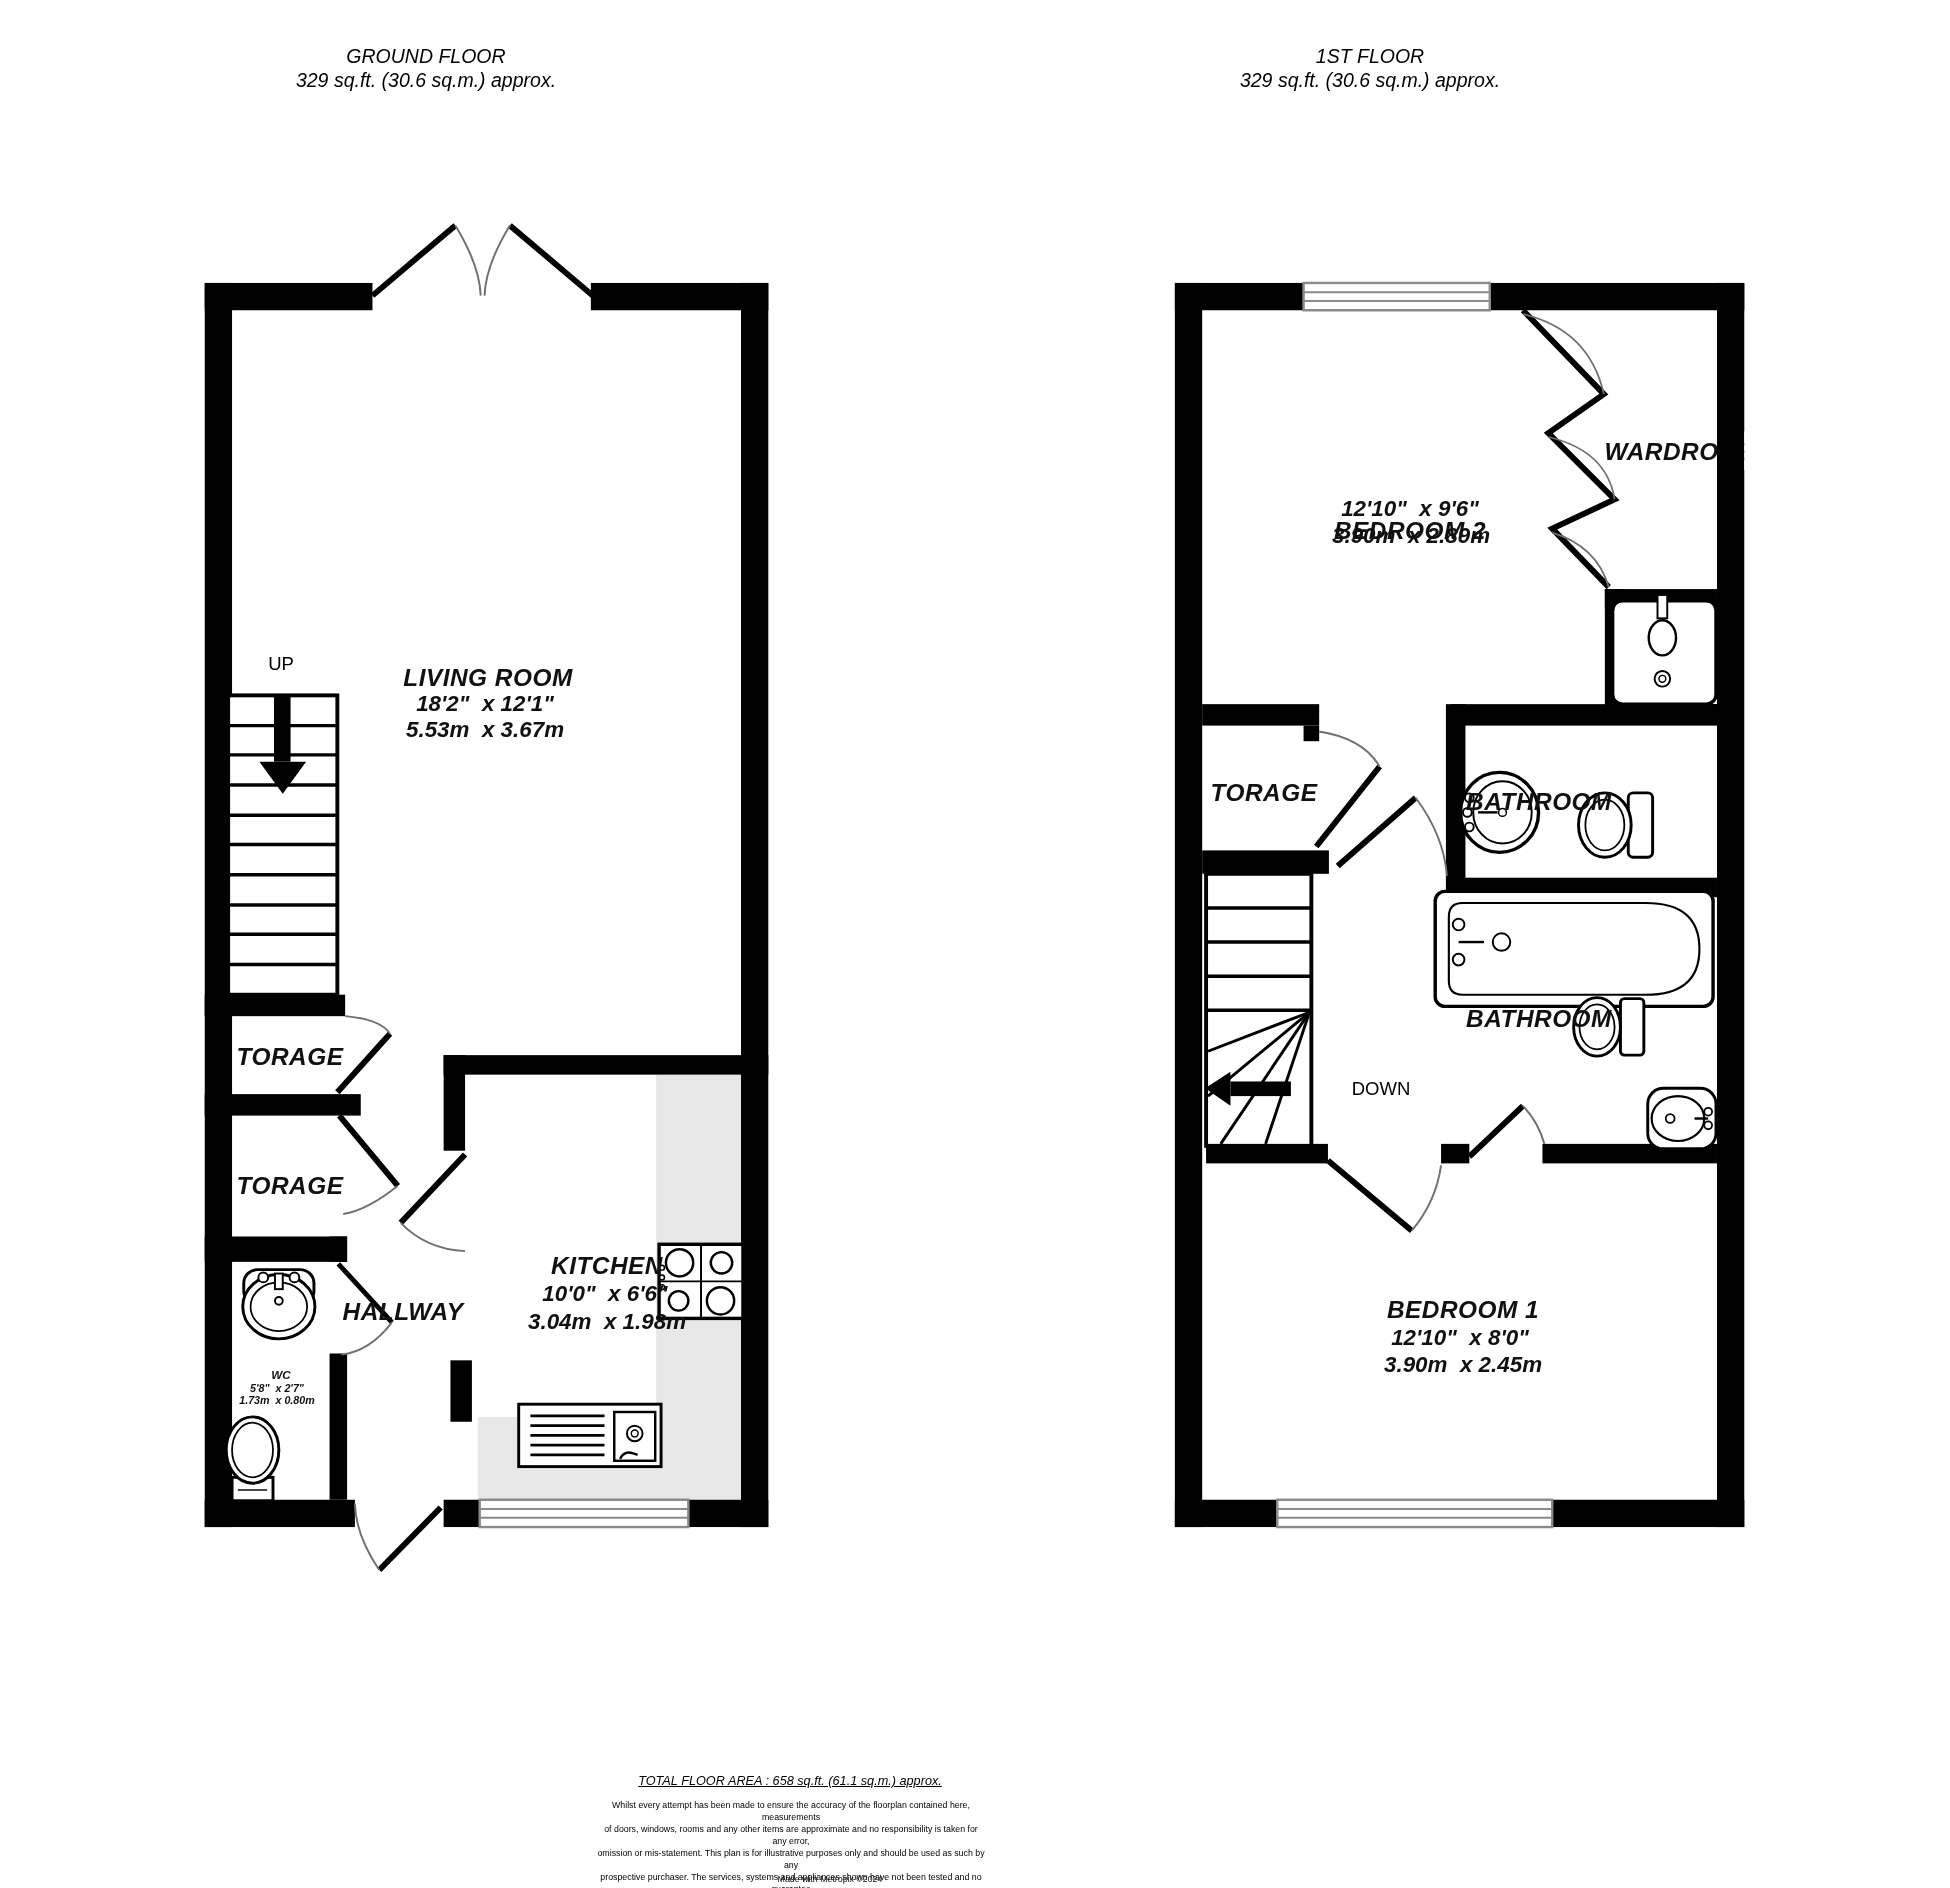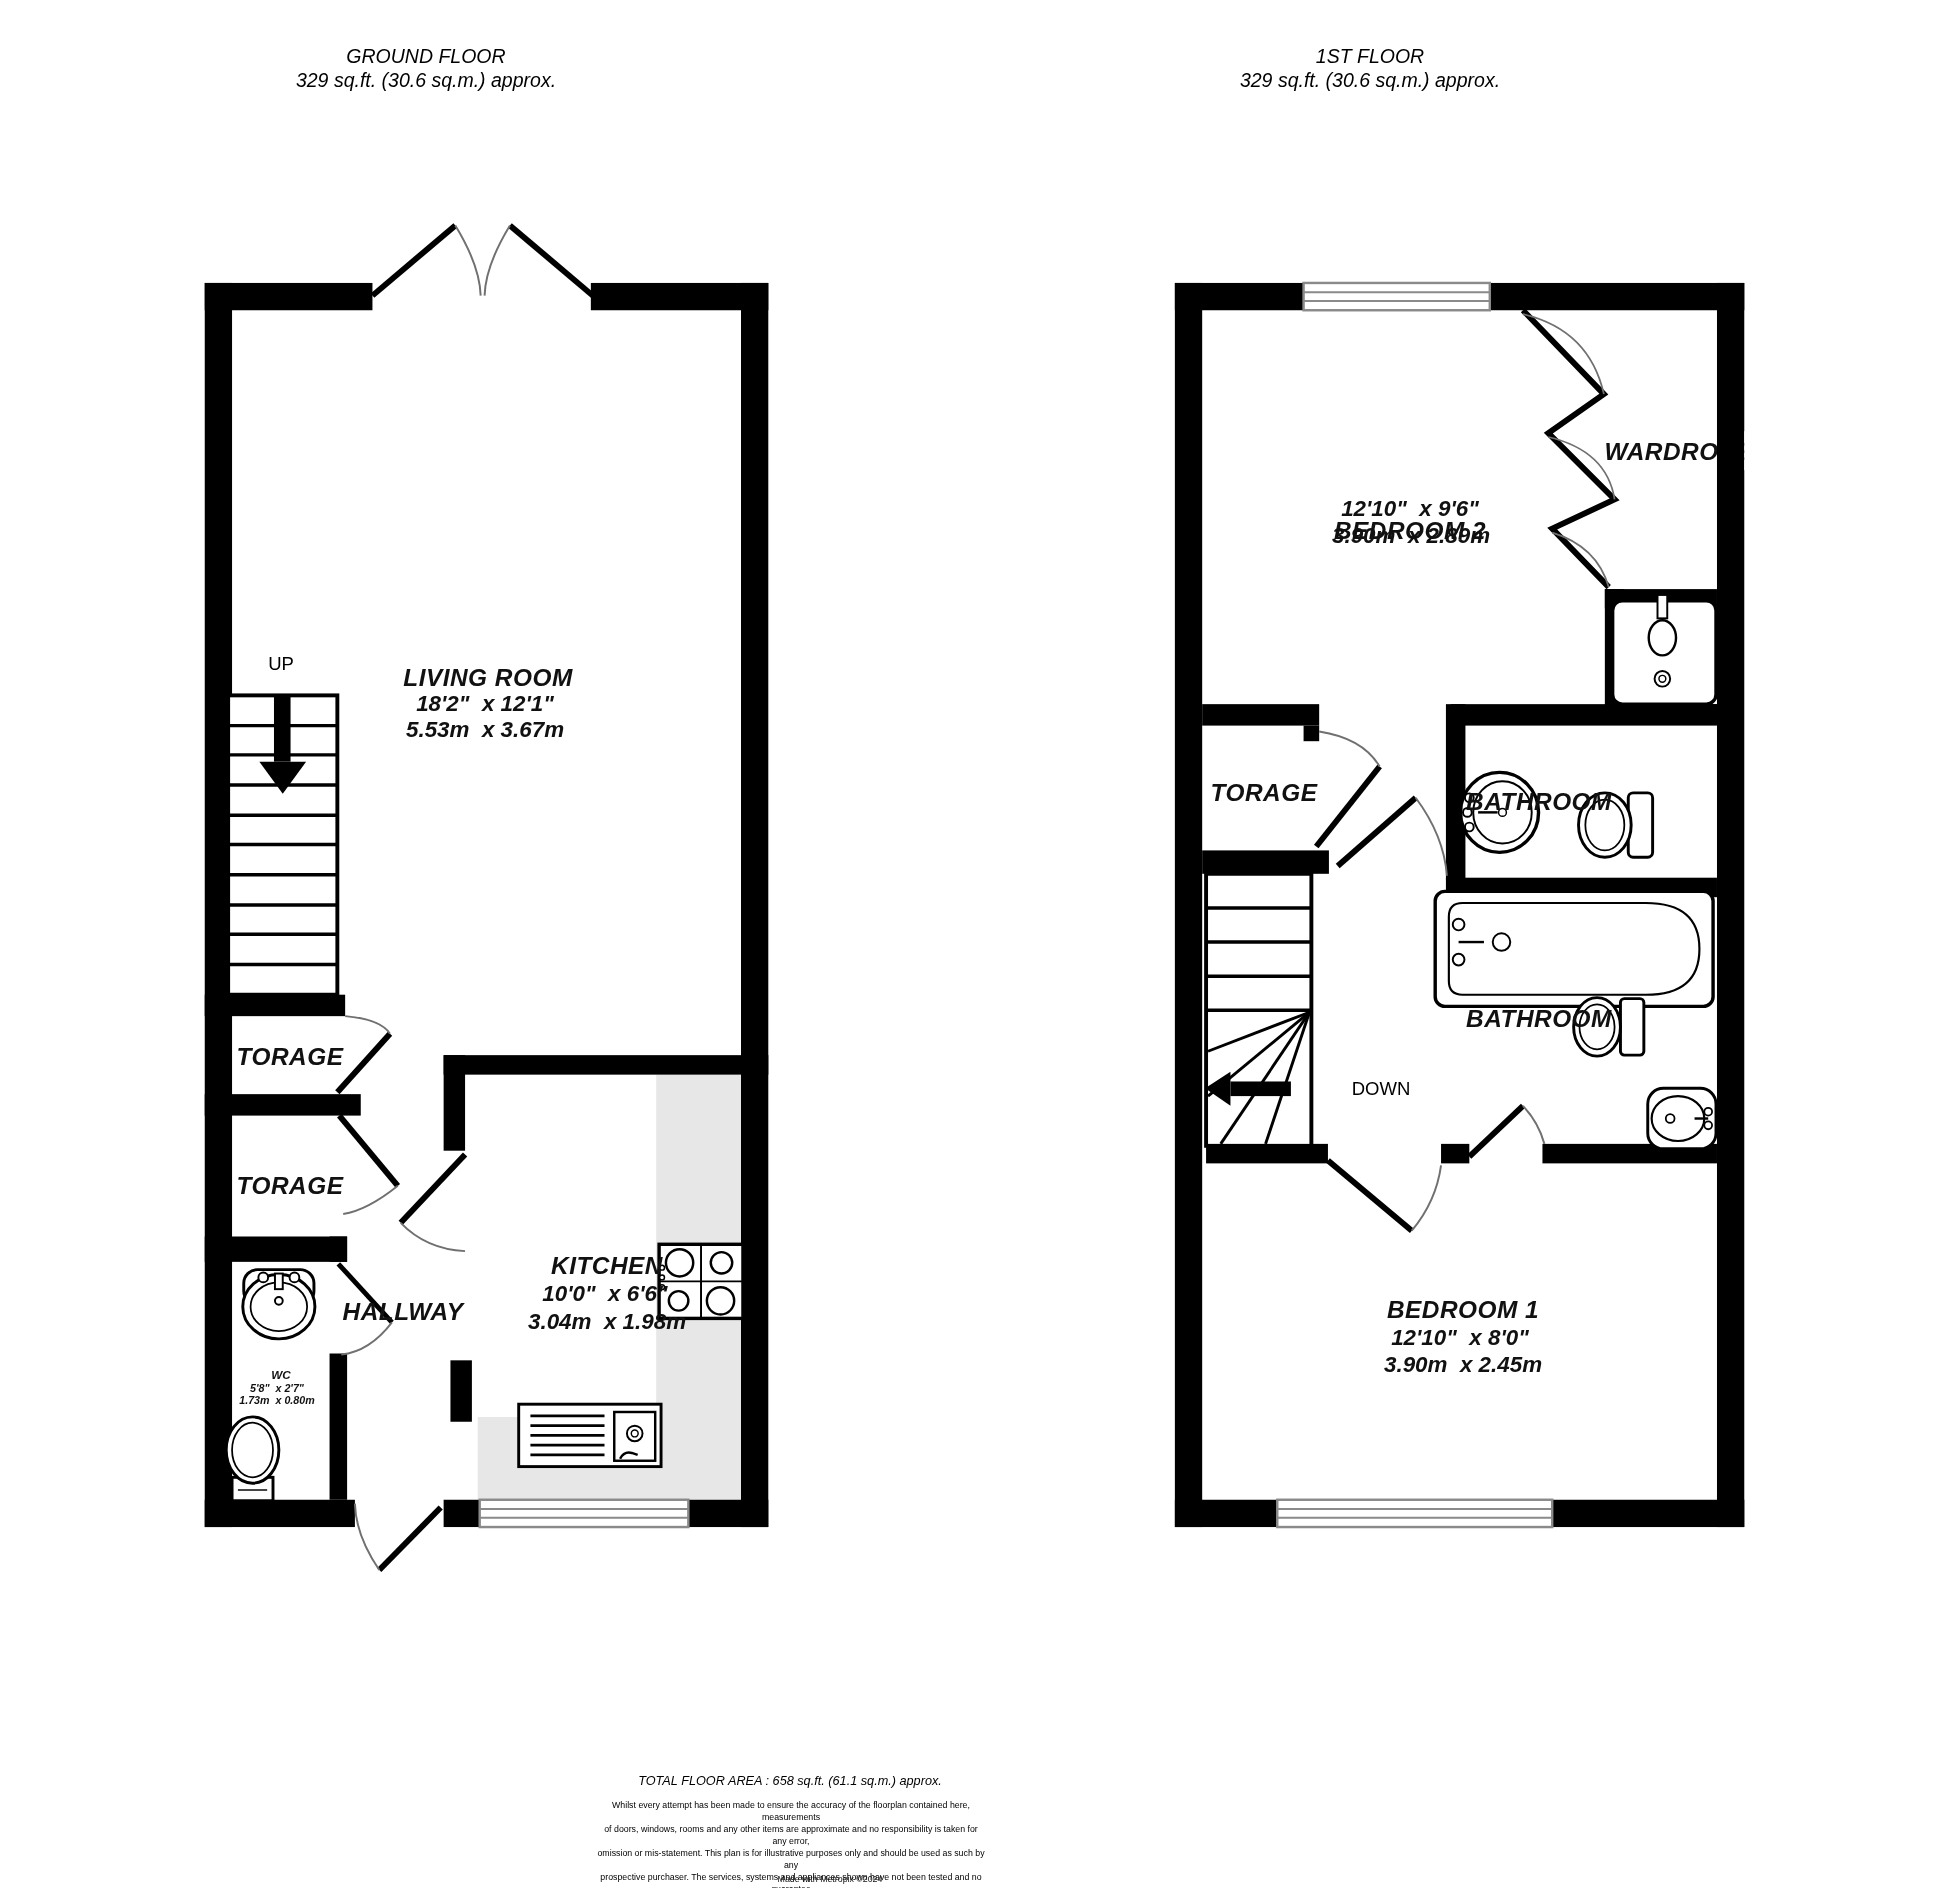--- a/index.html
+++ b/index.html
@@ -300,21 +300,21 @@
   <div class="lbl dims" style="left:1410px;top:509px;">12'10"  x 9'6"</div>
   <div class="lbl dims" style="left:1411px;top:536px;">3.90m  x 2.89m</div>
   <div class="lbl room" style="left:1264px;top:793px;">TORAGE</div>
   <div class="lbl room" style="left:1539px;top:802px;">BATHROOM</div>
   <div class="lbl room" style="left:1539px;top:1019px;">BATHROOM</div>
   <div class="lbl updown" style="left:1381px;top:1089px;">DOWN</div>
   <div class="lbl room" style="left:1463px;top:1310px;">BEDROOM 1</div>
   <div class="lbl dims" style="left:1460px;top:1338px;">12'10"  x 8'0"</div>
   <div class="lbl dims" style="left:1463px;top:1365px;">3.90m  x 2.45m</div>
 
-  <div class="lbl total" style="left:790px;top:1781px;">TOTAL FLOOR AREA : 658 sq.ft. (61.1 sq.m.) approx.</div>
+  <div class="lbl total" style="left:790px;top:1781px;text-decoration:underline;">TOTAL FLOOR AREA : 658 sq.ft. (61.1 sq.m.) approx.</div>
   <div class="disc">Whilst every attempt has been made to ensure the accuracy of the floorplan contained here, measurements
 of doors, windows, rooms and any other items are approximate and no responsibility is taken for any error,
 omission or mis-statement. This plan is for illustrative purposes only and should be used as such by any
 prospective purchaser. The services, systems and appliances shown have not been tested and no guarantee
 as to their operability or efficiency can be given.</div>
   <div class="lbl credit" style="left:790px;top:1879px;">Made with Metropix ©2024</div>
 </div>
 
 
 </body></html>

